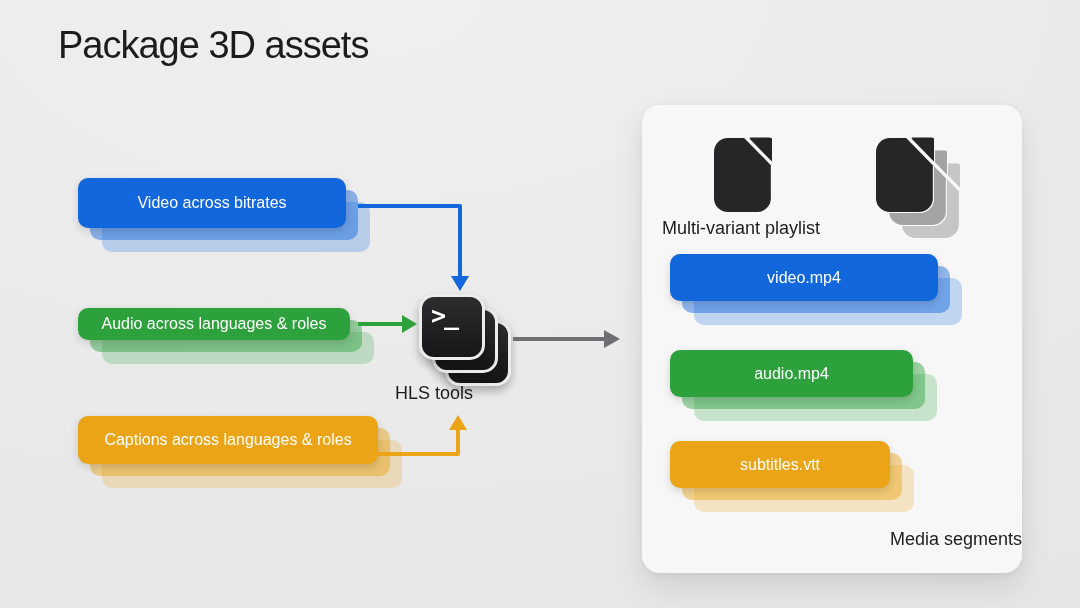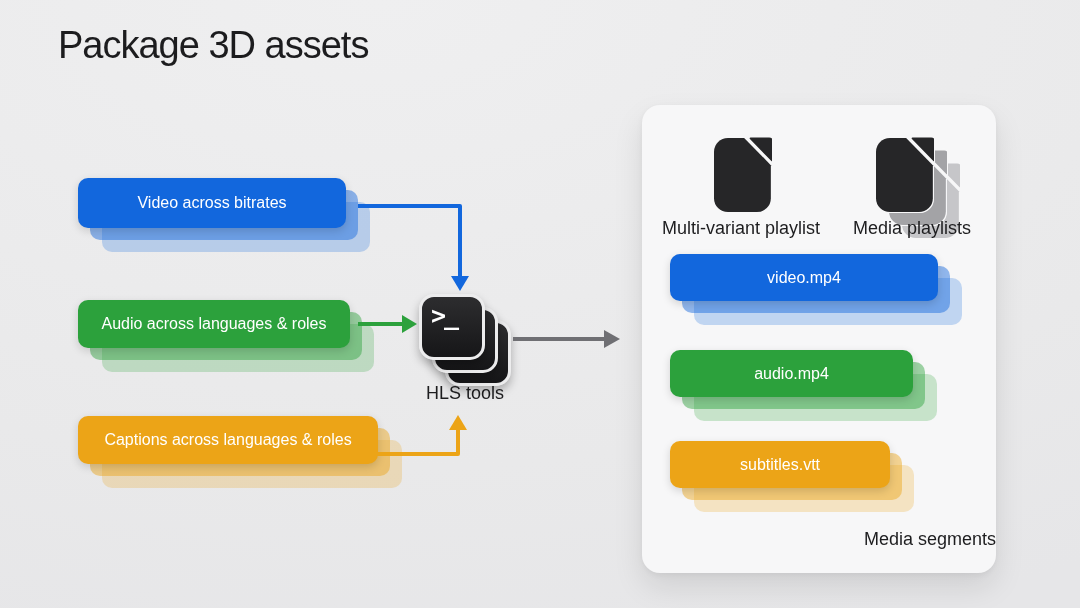--- a/index.html
+++ b/index.html
@@ -51,28 +51,29 @@
   .term-back  { left:26px; top:26px; z-index:1; }
   .term-mid   { left:13px; top:13px; z-index:2; }
   .term-front { left:0;    top:0;    z-index:3; }
   .term-prompt {
     position:absolute; left:9px; top:4px;
     font-family: "DejaVu Sans Mono", monospace;
     font-weight: 700; font-size: 25px; color:#fff; letter-spacing:-2px;
   }
   .hls-label {
     position:absolute; left:395px; top:383px; width:140px;
-    text-align:center; font-size:18px; color:#1d1d1f;
+    text-align:left; font-size:18px; color:#1d1d1f;
   }
 
   
   .panel {
     position:absolute; left:642px; top:105px; width:354px; height:468px;
     background:#f7f7f8; border-radius:18px;
     box-shadow: 0 14px 30px rgba(0,0,0,.10), 0 2px 6px rgba(0,0,0,.05);
+    padding-left: 26px;
   }
   .panel .icon-label {
     position:absolute; top:113px; text-align:center;
     font-size:18px; color:#1d1d1f;
   }
   .doc-wrap { position:absolute; }
   .doc-wrap svg { position:absolute; left:0; top:0; }
   .doc-outline {
     filter: drop-shadow(1.5px 0 0 #f7f7f8) drop-shadow(-1.5px 0 0 #f7f7f8)
             drop-shadow(0 1.5px 0 #f7f7f8) drop-shadow(0 -1.5px 0 #f7f7f8);
@@ -90,21 +91,21 @@
   <div class="page-title">Package 3D assets</div>
 
   <div class="stack accent-blue" style="left:78px;top:178px;width:268px;height:50px">
     <div class="layer l3"></div>
     <div class="layer l2"></div>
     <div class="box">
       <span>Video across bitrates</span>
     </div>
   </div>
 
-  <div class="stack accent-green" style="left:78px;top:300px;width:272px;height:48px">
+  <div class="stack accent-green" style="left:78px;top:308px;width:272px;height:32px">
     <div class="layer l3"></div>
     <div class="layer l2"></div>
     <div class="box">
       <span>Audio across languages &amp; roles</span>
     </div>
   </div>
 
   <div class="stack accent-orange" style="left:78px;top:416px;width:300px;height:48px">
     <div class="layer l3"></div>
     <div class="layer l2"></div>
@@ -159,21 +160,20 @@
         <path d="M24 0 L52 0 L98 47 L98 104 A24 24 0 0 1 74 128 L24 128 A24 24 0 0 1 0 104 L0 24 A24 24 0 0 1 24 0 Z" fill="var(--c-doc_gray_mid,#a3a3a6)"></path>
         <path d="M63 1 L95 1 A5 5 0 0 1 100 6 L100 39 Z" fill="var(--c-doc_gray_mid,#a3a3a6)" stroke="var(--c-doc_gray_mid,#a3a3a6)" stroke-width="3" stroke-linejoin="round"></path>
       </svg>
       <svg class="doc-outline" width="58" height="80" viewBox="0 0 100 128">
         <path d="M24 0 L52 0 L98 47 L98 104 A24 24 0 0 1 74 128 L24 128 A24 24 0 0 1 0 104 L0 24 A24 24 0 0 1 24 0 Z" fill="var(--c-icon_dark,#262628)"></path>
         <path d="M63 1 L95 1 A5 5 0 0 1 100 6 L100 39 Z" fill="var(--c-icon_dark,#262628)" stroke="var(--c-icon_dark,#262628)" stroke-width="3" stroke-linejoin="round"></path>
       </svg>
     </div>
 
     <div class="icon-label" style="left:4px;width:190px">Multi-variant playlist</div>
-    <div class="icon-label" style="left:192px;width:156px">Media playlists</div>
 
     <div class="stack accent-blue" style="left:28px;top:149px;width:268px;height:47px">
       <div class="layer l3"></div>
       <div class="layer l2"></div>
       <div class="box">
         <span>video.mp4</span>
       </div>
     </div>
 
     <div class="stack accent-green" style="left:28px;top:245px;width:243px;height:47px">

